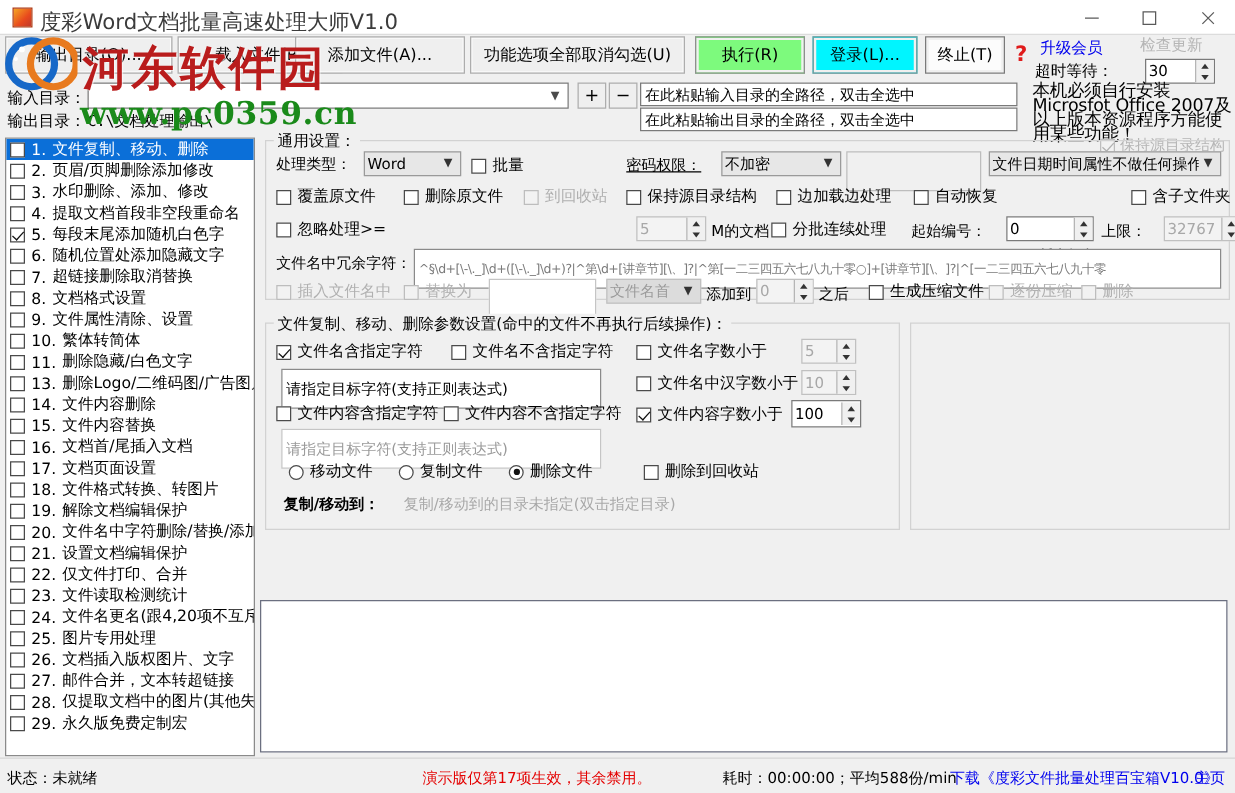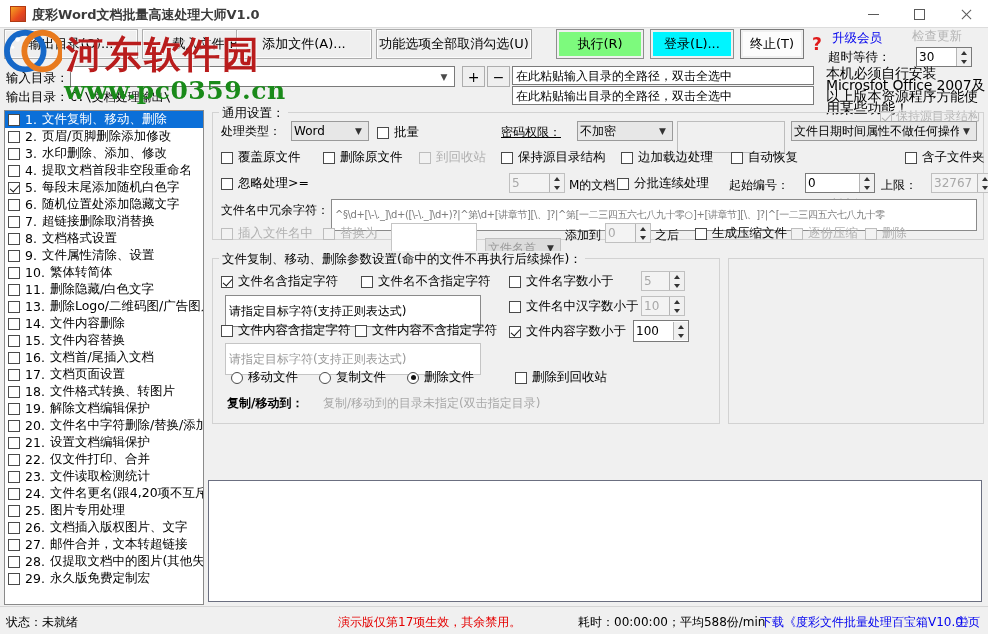--- a/index.html
+++ b/index.html
@@ -19,21 +19,21 @@
     position: absolute; left: 0; top: 0; width: 988px; height: 28px;
     background: #ffffff; border-bottom: 1px solid #dcdcdc;
   }
   .titlebar .appicon {
     position: absolute; left: 10px; top: 6px; width: 16px; height: 16px;
     background: linear-gradient(135deg,#f5a623 0%, #e8491d 60%, #c0392b 100%);
     border: 1px solid #b03a12;
   }
   .titlebar .apptitle {
     position: absolute; left: 32px; top: 6px;
-    font-size: 13px; color: #3b3b3b; white-space: nowrap; font-weight: bold;
+    font-size: 17px; color: #3b3b3b; white-space: nowrap;
   }
   .winbtn {
     position: absolute; top: 0; width: 46px; height: 28px;
     display: flex; align-items: center; justify-content: center;
     color: #555;
   }
   .winbtn.min { right: 92px; }
   .winbtn.max { right: 46px; }
   .winbtn.close { right: 0; }
   .glyph-min { width: 11px; height: 1px; background: #5a5a5a; }
@@ -47,21 +47,21 @@
   .tbtn {
     position: absolute; top: 29px; height: 30px;
     background: #efefef; border: 1px solid #adadad;
     display: flex; align-items: center; justify-content: center;
     font-size: 13px; color: #000; white-space: nowrap;
     box-shadow: inset 0 0 0 1px #fcfcfc;
   }
   .tbtn.t1 { left: 4px;   width: 134px; }
   .tbtn.t2 { left: 142px; width: 132px; }
   .tbtn.t3 { left: 236px; width: 136px; }
-  .tbtn.t4 { left: 376px; width: 156px; }
+  .tbtn.t4 { left: 376px; width: 172px; }
   .tbtn.run   { left: 556px; width: 88px; background: #7dfa7d; border: 1px solid #8e8e8e; box-shadow: inset 0 0 0 2px #f0f0f0; }
   .tbtn.login { left: 650px; width: 84px; background: #00f5ff; border: 1px solid #8e8e8e; box-shadow: inset 0 0 0 2px #f0f0f0; }
   .tbtn.stop  { left: 740px; width: 64px; background: #fcfcfc; border: 1px solid #7a7a7a; box-shadow: inset 0 0 0 2px #f0f0f0; }
   .helpmark {
     position: absolute; left: 812px; top: 34px; font-size: 17px; font-weight: bold; color: #e01b1b;
   }
 
   .upgrade {
     position: absolute; left: 832px; top: 30px; font-size: 12.5px; color: #0000ee; white-space: nowrap;
   }
@@ -161,21 +161,21 @@
   .row { position: absolute; display: flex; align-items: center; white-space: nowrap; }
   .chk { display: flex; align-items: center; gap: 5px; font-size: 12.5px; }
   .chk.dis { color: #b0b0b0; }
 
   .select {
     background: #e7e7e7; border: 1px solid #9a9a9a; height: 20px;
     display: flex; align-items: center; padding: 0 2px; font-size: 12px;
   }
   .select .txt { flex: 1; white-space: nowrap; overflow: hidden; }
   .select .chev { width: 15px; text-align: center; font-size: 9px; color: #333; flex: none; }
-  .select.dis { color: #9a9a9a; margin-top: 15px; }
+  .select.dis { color: #9a9a9a; }
 
   .tbox {
     background: #fff; border: 1px solid #8a8a8a; height: 32px;
     font-size: 12px; padding: 1px 3px; white-space: nowrap; overflow: hidden;
     display: flex; align-items: center;
   }
   .tbox.ph { color: #9a9a9a; }
 
   .radio {
     width: 12px; height: 12px; border: 1px solid #4a4a4a; border-radius: 50%;

